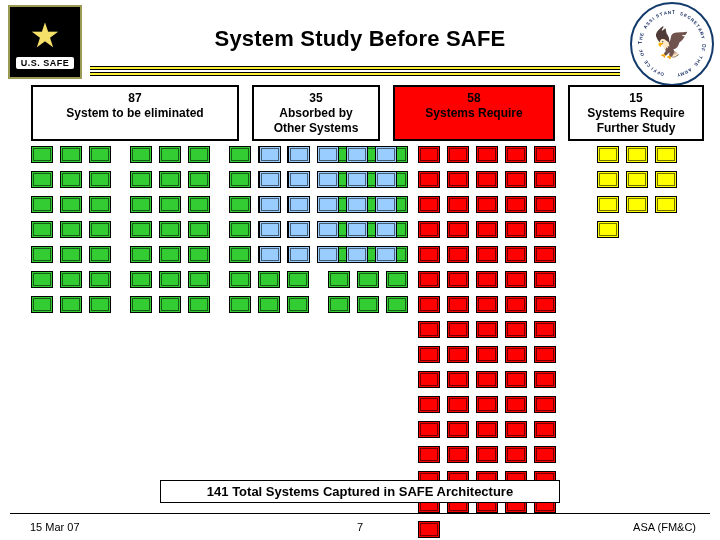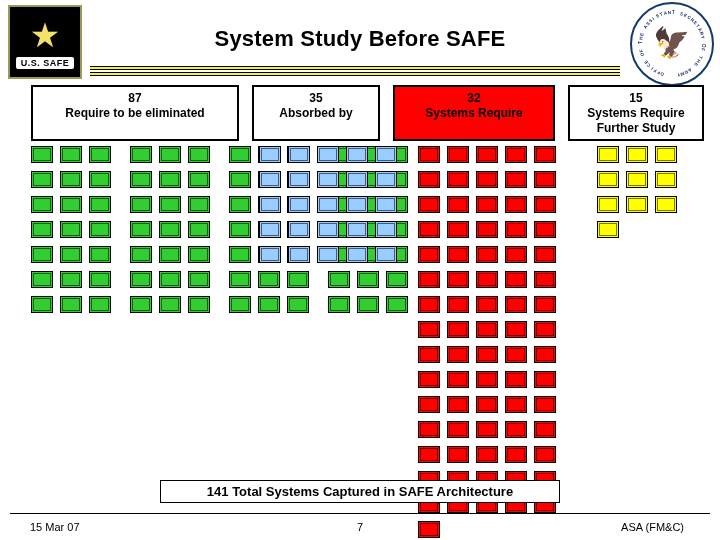--- a/index.html
+++ b/index.html
@@ -189,21 +189,21 @@
     border-top: 1px solid #000000;
   }
   .foot-text {
     position: absolute;
     top: 521px;
     font-size: 11px;
     color: #000000;
   }
   .foot-date { left: 30px; }
   .foot-page { left: 0; right: 0; text-align: center; }
-  .foot-org  { right: 36px; margin-left: 40px; }
+  .foot-org  { right: 24px; margin-left: 40px; }
 </style>
 </head>
 <body>
 
 <div class="army-seal">
   <div class="seal-star-wrap">
     <span class="star">★</span>
   </div>
   <div class="army-word">U.S. SAFE</div>
 </div>
@@ -260,30 +260,31 @@
     <span class="asa-eagle">🦅</span>
   </div>
 </div>
 
 <div class="deck-title">System Study Before SAFE</div>
 <div class="title-rule r1"></div>
 <div class="title-rule r2"></div>
 
 <div class="cat-box cat-elim">
   <span class="cnum">87</span>
-  <span class="cline">Require to be eliminated</span>
+  <span class="cline">System to be eliminated</span>
 </div>
 
 <div class="cat-box cat-abs">
   <span class="cnum">35</span>
   <span class="cline">Absorbed by</span>
+  <span class="cline">Other Systems</span>
 </div>
 
 <div class="cat-box cat-align">
-  <span class="cnum">32</span>
+  <span class="cnum">58</span>
   <span class="cline">Systems Require</span>
 </div>
 
 <div class="cat-box cat-study">
   <span class="cnum">15</span>
   <span class="cline">Systems Require</span>
   <span class="cline">Further Study</span>
 </div>
 
 <div class="grid" id="grid-eliminated" style="left: 31px; top: 146px;">

